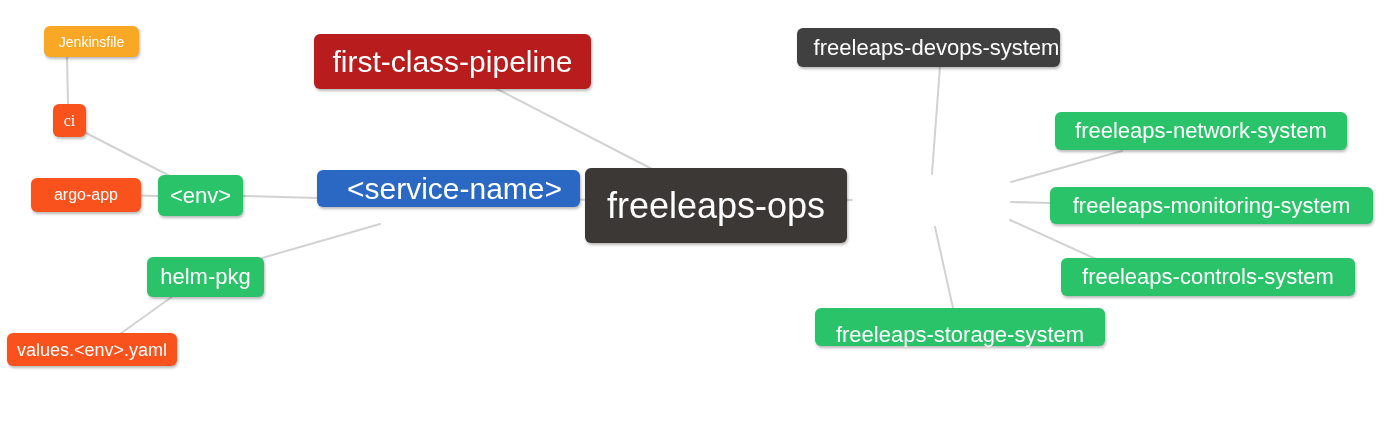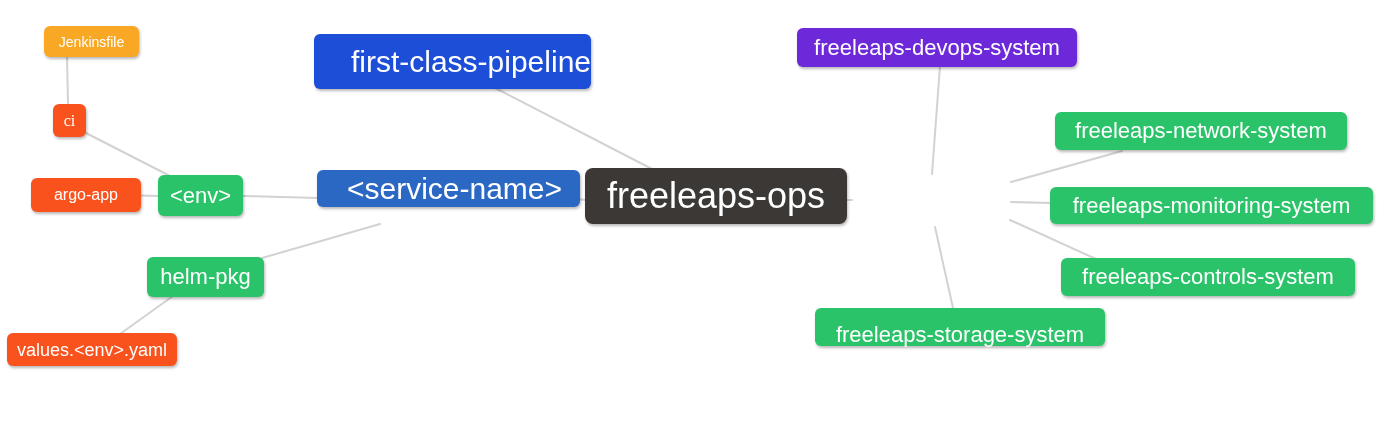--- a/index.html
+++ b/index.html
@@ -62,30 +62,30 @@
     </div>
     <div class="node" style="left: 158px; top: 175px; width: 85px; height: 41px; font-size: 22px; background: rgb(43, 195, 105); color: rgb(255, 255, 255);">
       <span class="node-label">&lt;env&gt;</span>
     </div>
     <div class="node" style="left: 147px; top: 257px; width: 117px; height: 40px; font-size: 22px; background: rgb(43, 195, 105); color: rgb(255, 255, 255);">
       <span class="node-label">helm-pkg</span>
     </div>
     <div class="node" style="left: 7px; top: 333px; width: 170px; height: 33px; font-size: 18px; background: rgb(250, 82, 29); color: rgb(255, 255, 255);">
       <span class="node-label">values.&lt;env&gt;.yaml</span>
     </div>
-    <div class="node" style="left: 314px; top: 34px; width: 277px; height: 55px; font-size: 30px; background: #1d4ed8; color: rgb(255, 255, 255); justify-content: flex-end;">
+    <div class="node" style="left: 314px; top: 34px; width: 277px; height: 55px; font-size: 30px; background: #b91c1c; color: rgb(255, 255, 255);">
       <span class="node-label">first-class-pipeline</span>
     </div>
     <div class="node" style="left: 317px; top: 170px; width: 251px; height: 37px; font-size: 30px; background: rgb(43, 104, 196); color: rgb(255, 255, 255); padding-left: 12px;">
       <span class="node-label">&lt;service-name&gt;</span>
     </div>
-    <div class="node" style="left: 585px; top: 168px; width: 262px; height: 56px; font-size: 36px; background: rgb(59, 56, 54); color: rgb(255, 255, 255); border-radius: 8px;">
+    <div class="node" style="left: 585px; top: 168px; width: 262px; height: 75px; font-size: 36px; background: rgb(59, 56, 54); color: rgb(255, 255, 255);">
       <span class="node-label">freeleaps-ops</span>
     </div>
-    <div class="node" style="left: 797px; top: 28px; width: 280px; height: 39px; font-size: 22px; background: #6d28d9; color: rgb(255, 255, 255);">
+    <div class="node" style="left: 797px; top: 28px; width: 247px; height: 39px; font-size: 22px; background: #404040; color: rgb(255, 255, 255); padding-left: 16px;">
       <span class="node-label">freeleaps-devops-system</span>
     </div>
     <div class="node" style="left: 1055px; top: 112px; width: 292px; height: 38px; font-size: 22px; background: rgb(43, 195, 105); color: rgb(255, 255, 255);">
       <span class="node-label">freeleaps-network-system</span>
     </div>
     <div class="node" style="left: 1050px; top: 187px; width: 323px; height: 37px; font-size: 22px; background: rgb(43, 195, 105); color: rgb(255, 255, 255);">
       <span class="node-label">freeleaps-monitoring-system</span>
     </div>
     <div class="node" style="left: 1061px; top: 258px; width: 294px; height: 38px; font-size: 22px; background: rgb(43, 195, 105); color: rgb(255, 255, 255);">
       <span class="node-label">freeleaps-controls-system</span>

